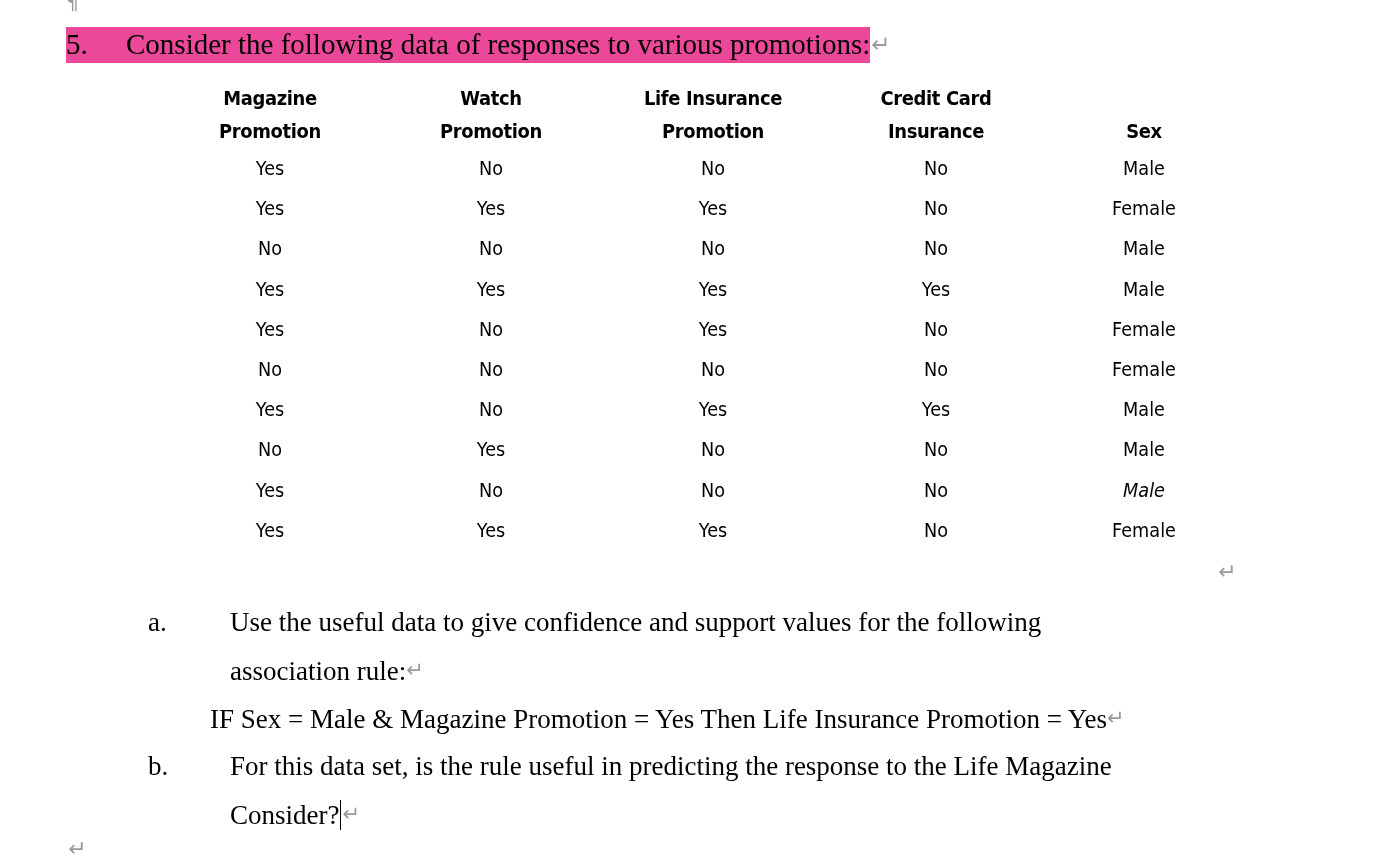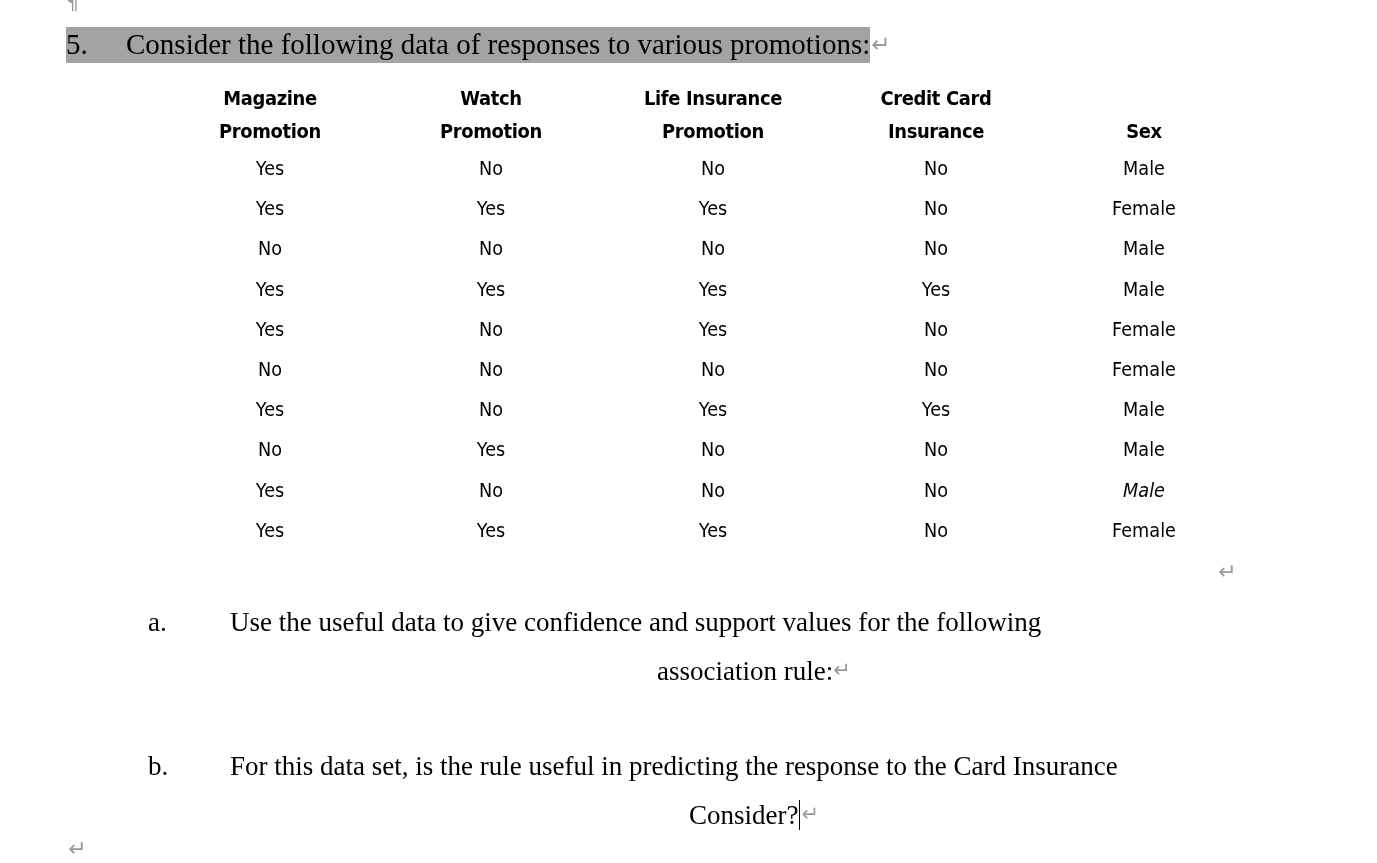--- a/index.html
+++ b/index.html
@@ -39,21 +39,21 @@
   .q-line {
     position: absolute;
     left: 66px;
     top: 24px;
     width: 1240px;
     font-size: 29px;
     line-height: 40px;
     white-space: nowrap;
   }
   .q-hl {
-    background: #a3a3a3;
+    background: #ec4899;
     padding: 1px 0 3px 0;
   }
   .q-num {
     display: inline-block;
     min-width: 60px;
   }
   .q-ret {
     font-size: 23px;
     vertical-align: 2px;
     margin-left: 1px;
@@ -107,21 +107,21 @@
     position: absolute;
     left: 0;
     top: 0;
     width: 70px;
   }
   .item-body {
     margin-left: 82px;
     text-align: justify;
     text-justify: inter-word;
   }
-  .item-body .lastline { text-align: center; }
+  .item-body .lastline { text-align: left; }
 
   #item-a {
     left: 148px;
     top: 598px;
     width: 1130px;
   }
   #item-b {
     left: 148px;
     top: 742px;
     width: 1130px;
@@ -271,24 +271,27 @@
   <span class="mark-abs" style="left:1218px; top:561px; font-size:22px;">↵</span>
 
   <div class="item" id="item-a">
     <span class="item-letter">a.</span>
     <div class="item-body">
       <div>Use the useful data to give confidence and support values for the following</div>
       <div class="lastline"><span>association rule:</span><span class="ret-inline">↵</span></div>
     </div>
   </div>
 
+  <div class="rule-line">
+    <span>IF Sex = Male &amp; Magazine Promotion = Yes Then Life Insurance Promotion = Yes</span><span class="ret-inline">↵</span>
+  </div>
 
   <div class="item" id="item-b">
     <span class="item-letter">b.</span>
     <div class="item-body">
-      <div>For this data set, is the rule useful in predicting the response to the Card Insurance</div>
+      <div>For this data set, is the rule useful in predicting the response to the Life Magazine</div>
       <div class="lastline"><span>Consider?</span><span class="caret"></span><span class="ret-inline">↵</span></div>
     </div>
   </div>
 
   <span class="mark-abs" style="left:68px; top:838px; font-size:22px;">↵</span>
 
 </div>
 
 </body></html>

